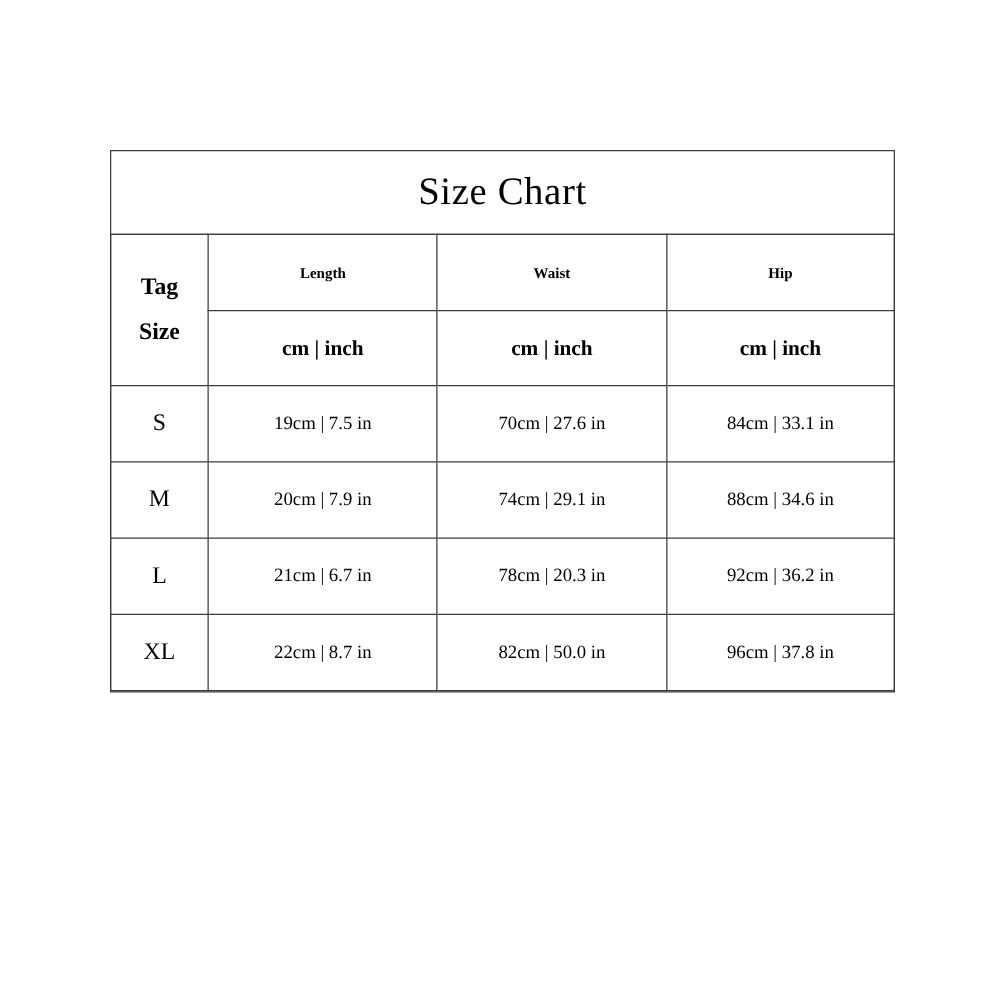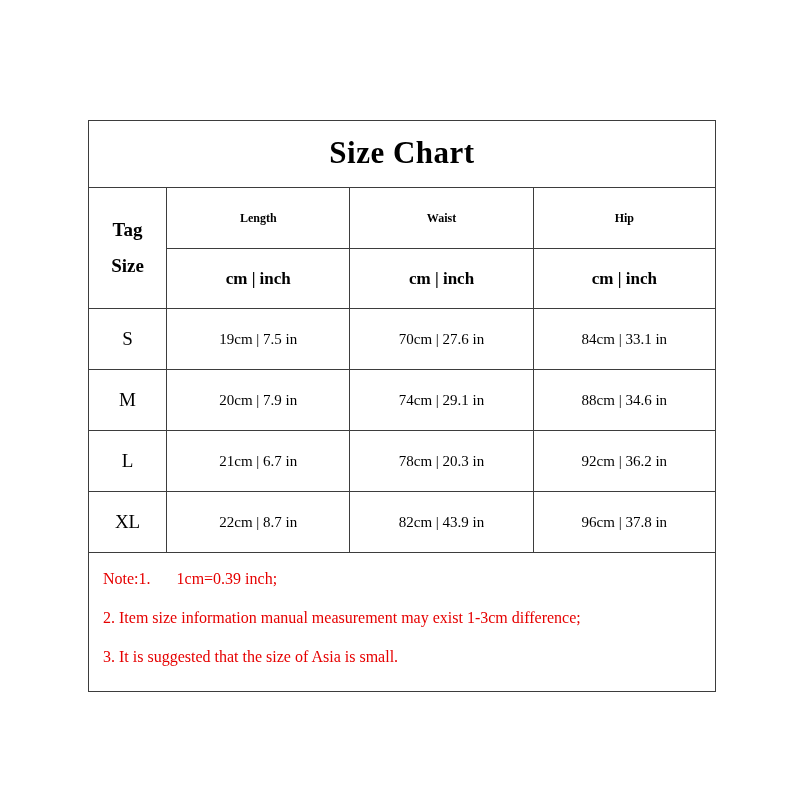--- a/index.html
+++ b/index.html
@@ -29,21 +29,21 @@
     box-sizing: border-box;
     background: #fff;
   }
   .title-row {
     border-bottom: 1px solid #3d3d3d;
     text-align: center;
     padding: 14px 0 16px 0;
   }
   .title-row .title {
     font-size: 31px;
-    font-weight: bold;
+    font-weight: normal;
     letter-spacing: 0.5px;
     font-family: "Liberation Serif", serif;
   }
   table.size-table {
     border-collapse: collapse;
     width: 100%;
     table-layout: fixed;
   }
   table.size-table th,
   table.size-table td {
@@ -149,28 +149,21 @@
         </tr>
         <tr class="body-row">
           <td class="size-label">L</td>
           <td>21cm | 6.7 in</td>
           <td>78cm | 20.3 in</td>
           <td>92cm | 36.2 in</td>
         </tr>
         <tr class="body-row">
           <td class="size-label">XL</td>
           <td>22cm | 8.7 in</td>
-          <td>82cm | 43.9 in</td>
+          <td>82cm | 50.0 in</td>
           <td>96cm | 37.8 in</td>
         </tr>
       </tbody>
     </table>
 
-    <div class="notes">
-      <p>
-        <span>Note:1.</span><span class="indent-gap"></span><span>1cm=0.39 inch;</span>
-      </p>
-      <p>2. Item size information manual measurement may exist 1-3cm difference;</p>
-      <p>3. It is suggested that the size of Asia is small.</p>
-    </div>
 
   </div>
 </div>
 
 </body></html>

